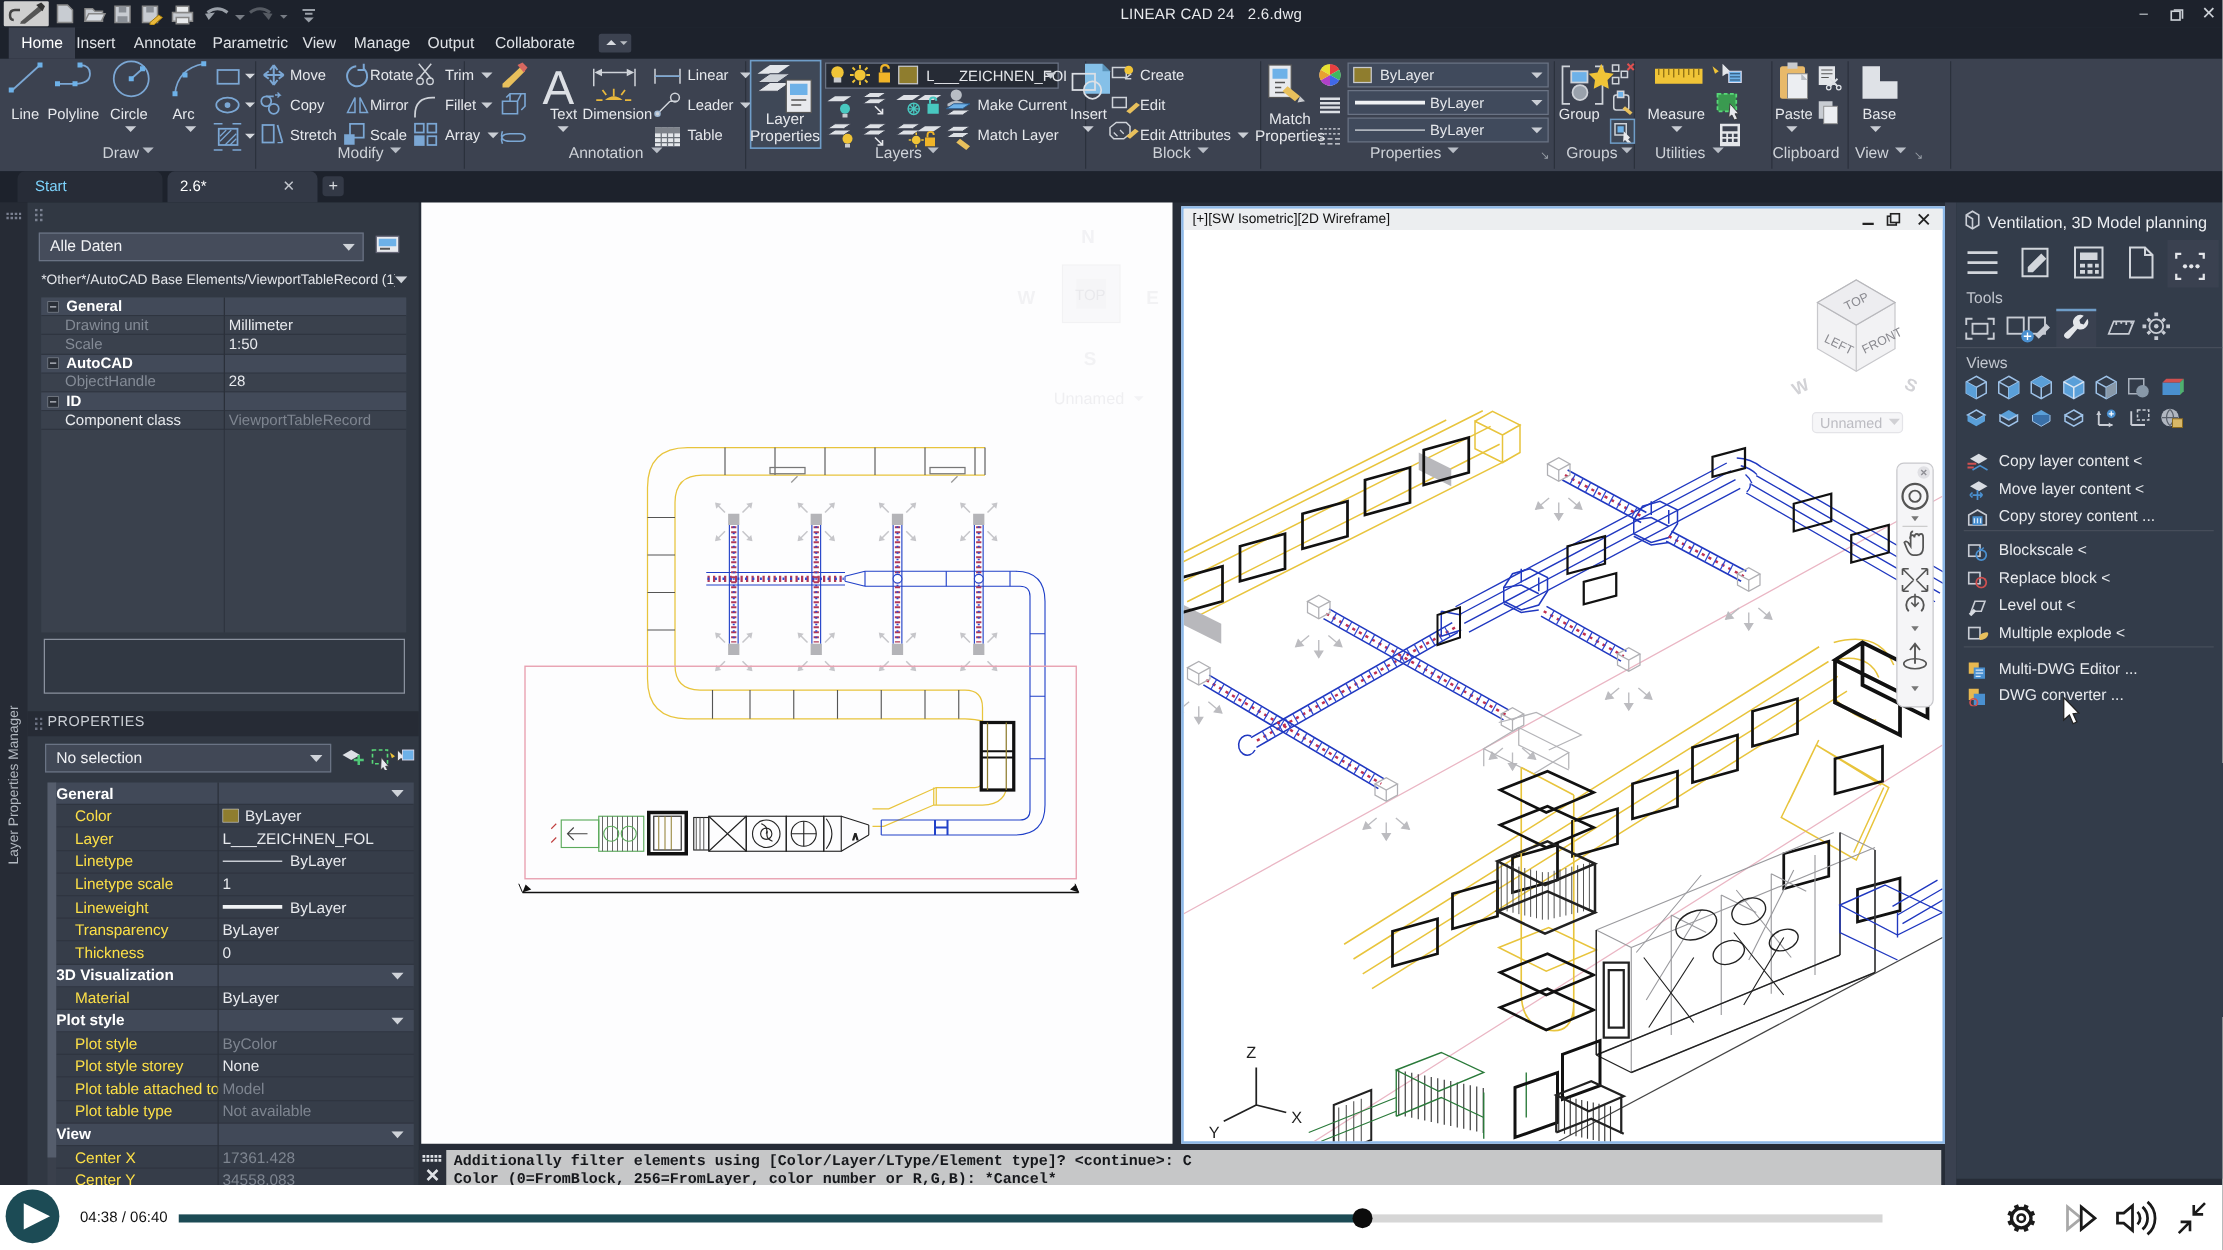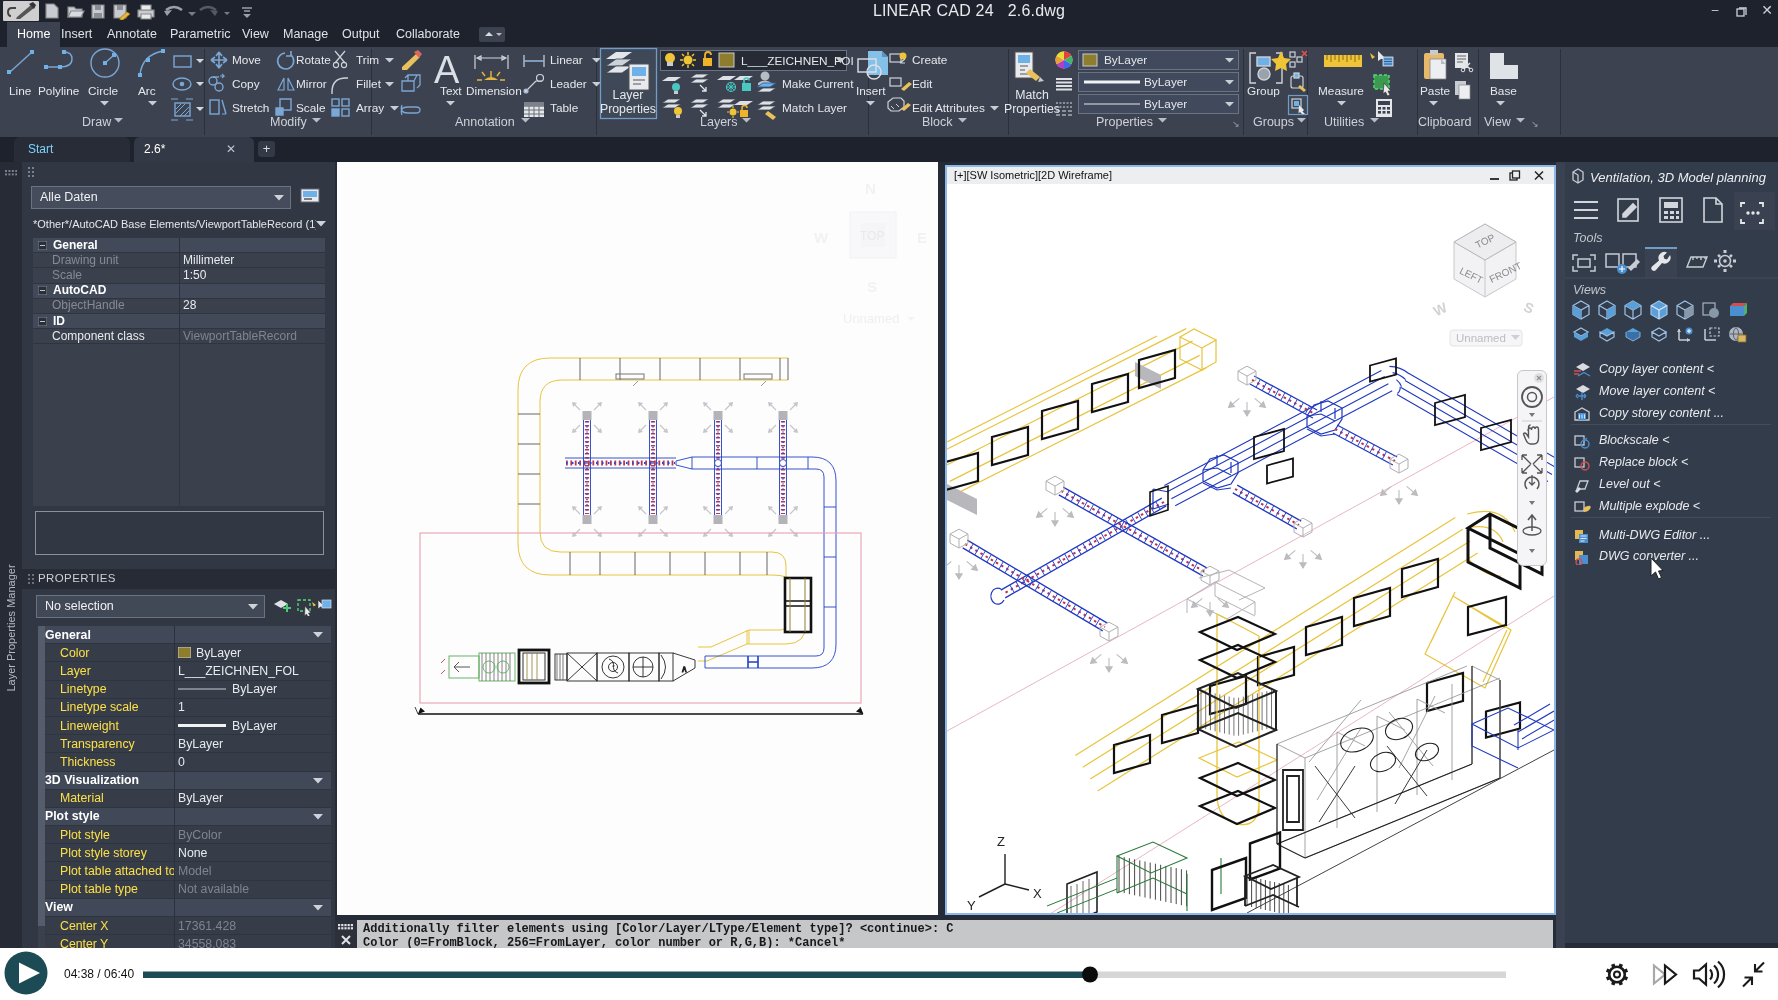--- a/index.html
+++ b/index.html
@@ -5,21 +5,21 @@
   * { margin:0; padding:0; box-sizing:border-box; }
   html,body { width:1778px; height:1000px; overflow:hidden; background:#fff;
     font-family:"Liberation Sans", sans-serif; }
   .abs { position:absolute; }
   #app { position:relative; width:1778px; height:1000px; background:#262c37; }
 
   
   #titlebar { left:0; top:0; width:1778px; height:22px; background:#1d222c; }
   #logo { left:3px; top:1px; width:36px; height:20px; background:#cfcfcf; border-radius:1px; }
   #title-text { left:0; top:0; width:1778px; height:22px; text-align:center; color:#e8eaed;
-    font-size:16px; line-height:22px; letter-spacing:0.2px; padding-left:160px;}
+    font-size:12px; line-height:22px; letter-spacing:0.2px; padding-left:160px;}
   .winbtn { top:0px; width:24px; height:20px; color:#cdd2d8; font-size:12px; text-align:center; line-height:20px;}
 
   
   #menurow { left:0; top:22px; width:1778px; height:25px; background:#1d222c; }
   .menu-item { position:absolute; top:0; height:25px; line-height:25px; color:#dfe2e6; font-size:12.5px; }
   #menu-home { background:#3c4250; color:#fff; padding:0 10px; left:7px; }
 
   
   #ribbon { left:0; top:47px; width:1778px; height:90px; background:#3c4250; }
   svg text { font-family:"Liberation Sans", sans-serif; }
@@ -56,21 +56,21 @@
   
   #canvas2d { left:337px; top:162px; width:601px; height:753px; background:#fdfdfe; }
 
   
   #viewport { left:945px; top:165px; width:611px; height:750px; background:#fff;
     border:2px solid #8cb8e8; }
   #vp-title { left:0; top:0; width:100%; height:17px; background:#eceef0; color:#111; font-size:11px;
     line-height:17px; padding-left:7px; }
 
   
-  #rightpanel { left:1565px; top:162px; width:213px; height:781px; background:#333c4a;font-style:italic; }
+  #rightpanel { left:1565px; top:162px; width:213px; height:781px; background:#333c4a; }
   .rpitem { position:absolute; left:0; width:213px; height:22px; color:#e8eaee; font-size:12.5px;
     line-height:22px; white-space:nowrap; }
   .rpic { display:inline-block; width:18px; margin:0 8px 0 8px; vertical-align:middle; }
   .rpic svg { vertical-align:middle; }
   .rpsep { position:absolute; left:6px; width:200px; height:1px; background:#464d5a; }
 
   
   #cmdicon { left:335px; top:920px; width:22px; height:28px; background:#2b303a; }
   #cmdbar { left:357px; top:920px; width:1196px; height:28px; background:#c6c7c8;
     font-family:"Liberation Mono", monospace; font-size:12px; font-weight:bold; color:#16181c; }

